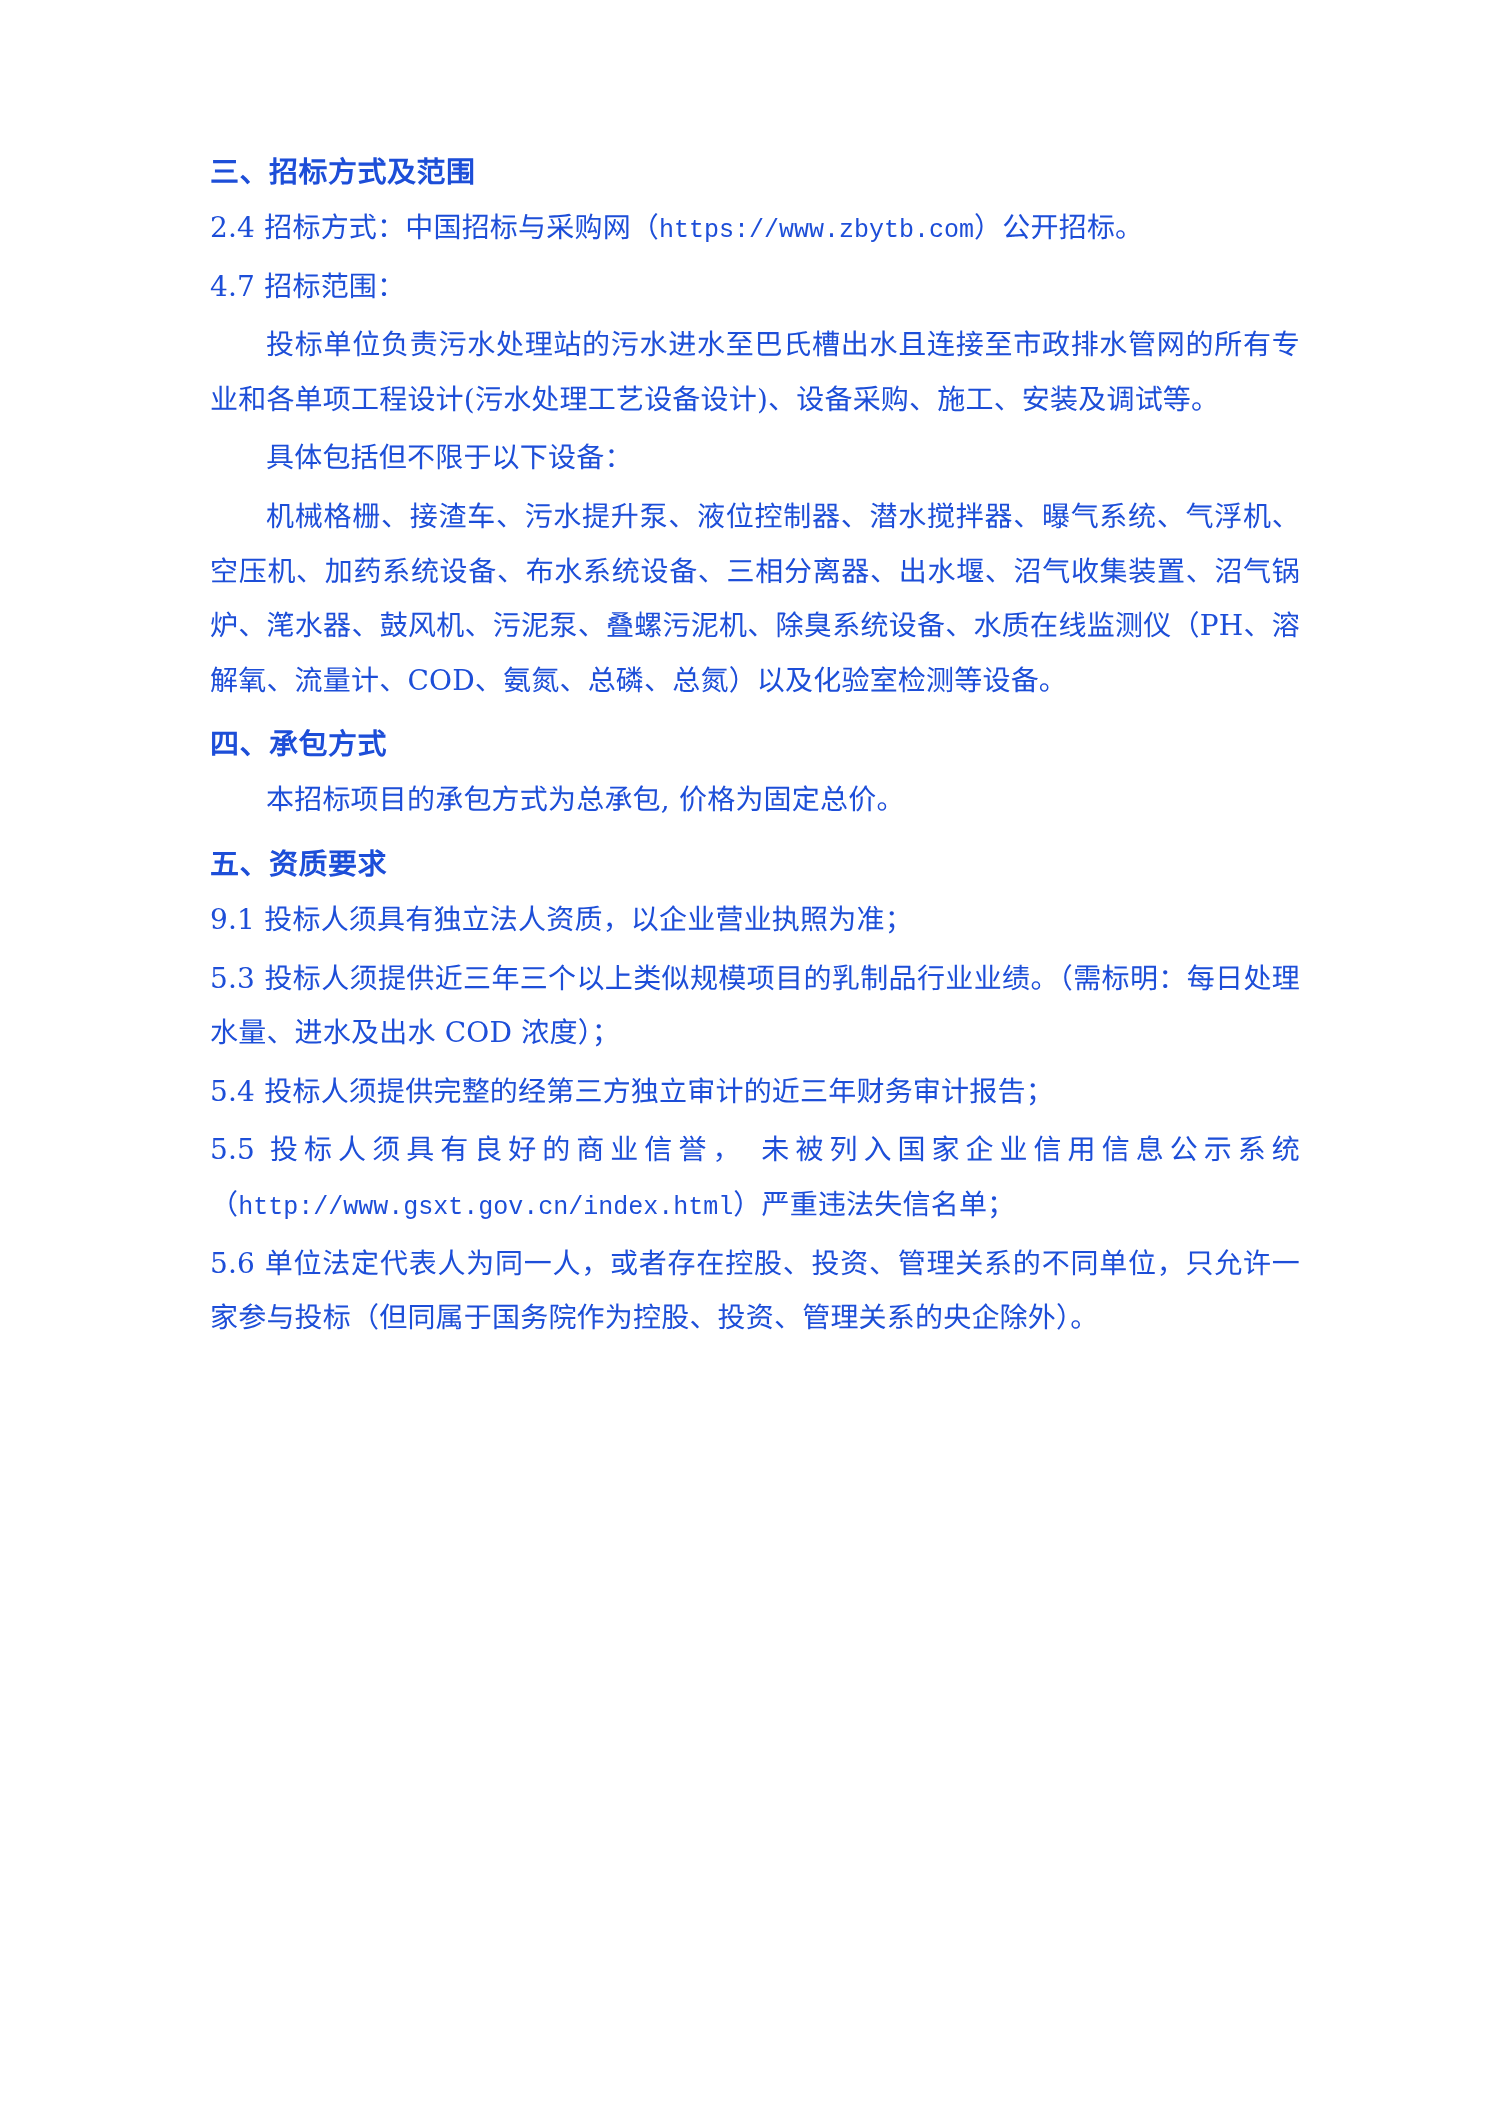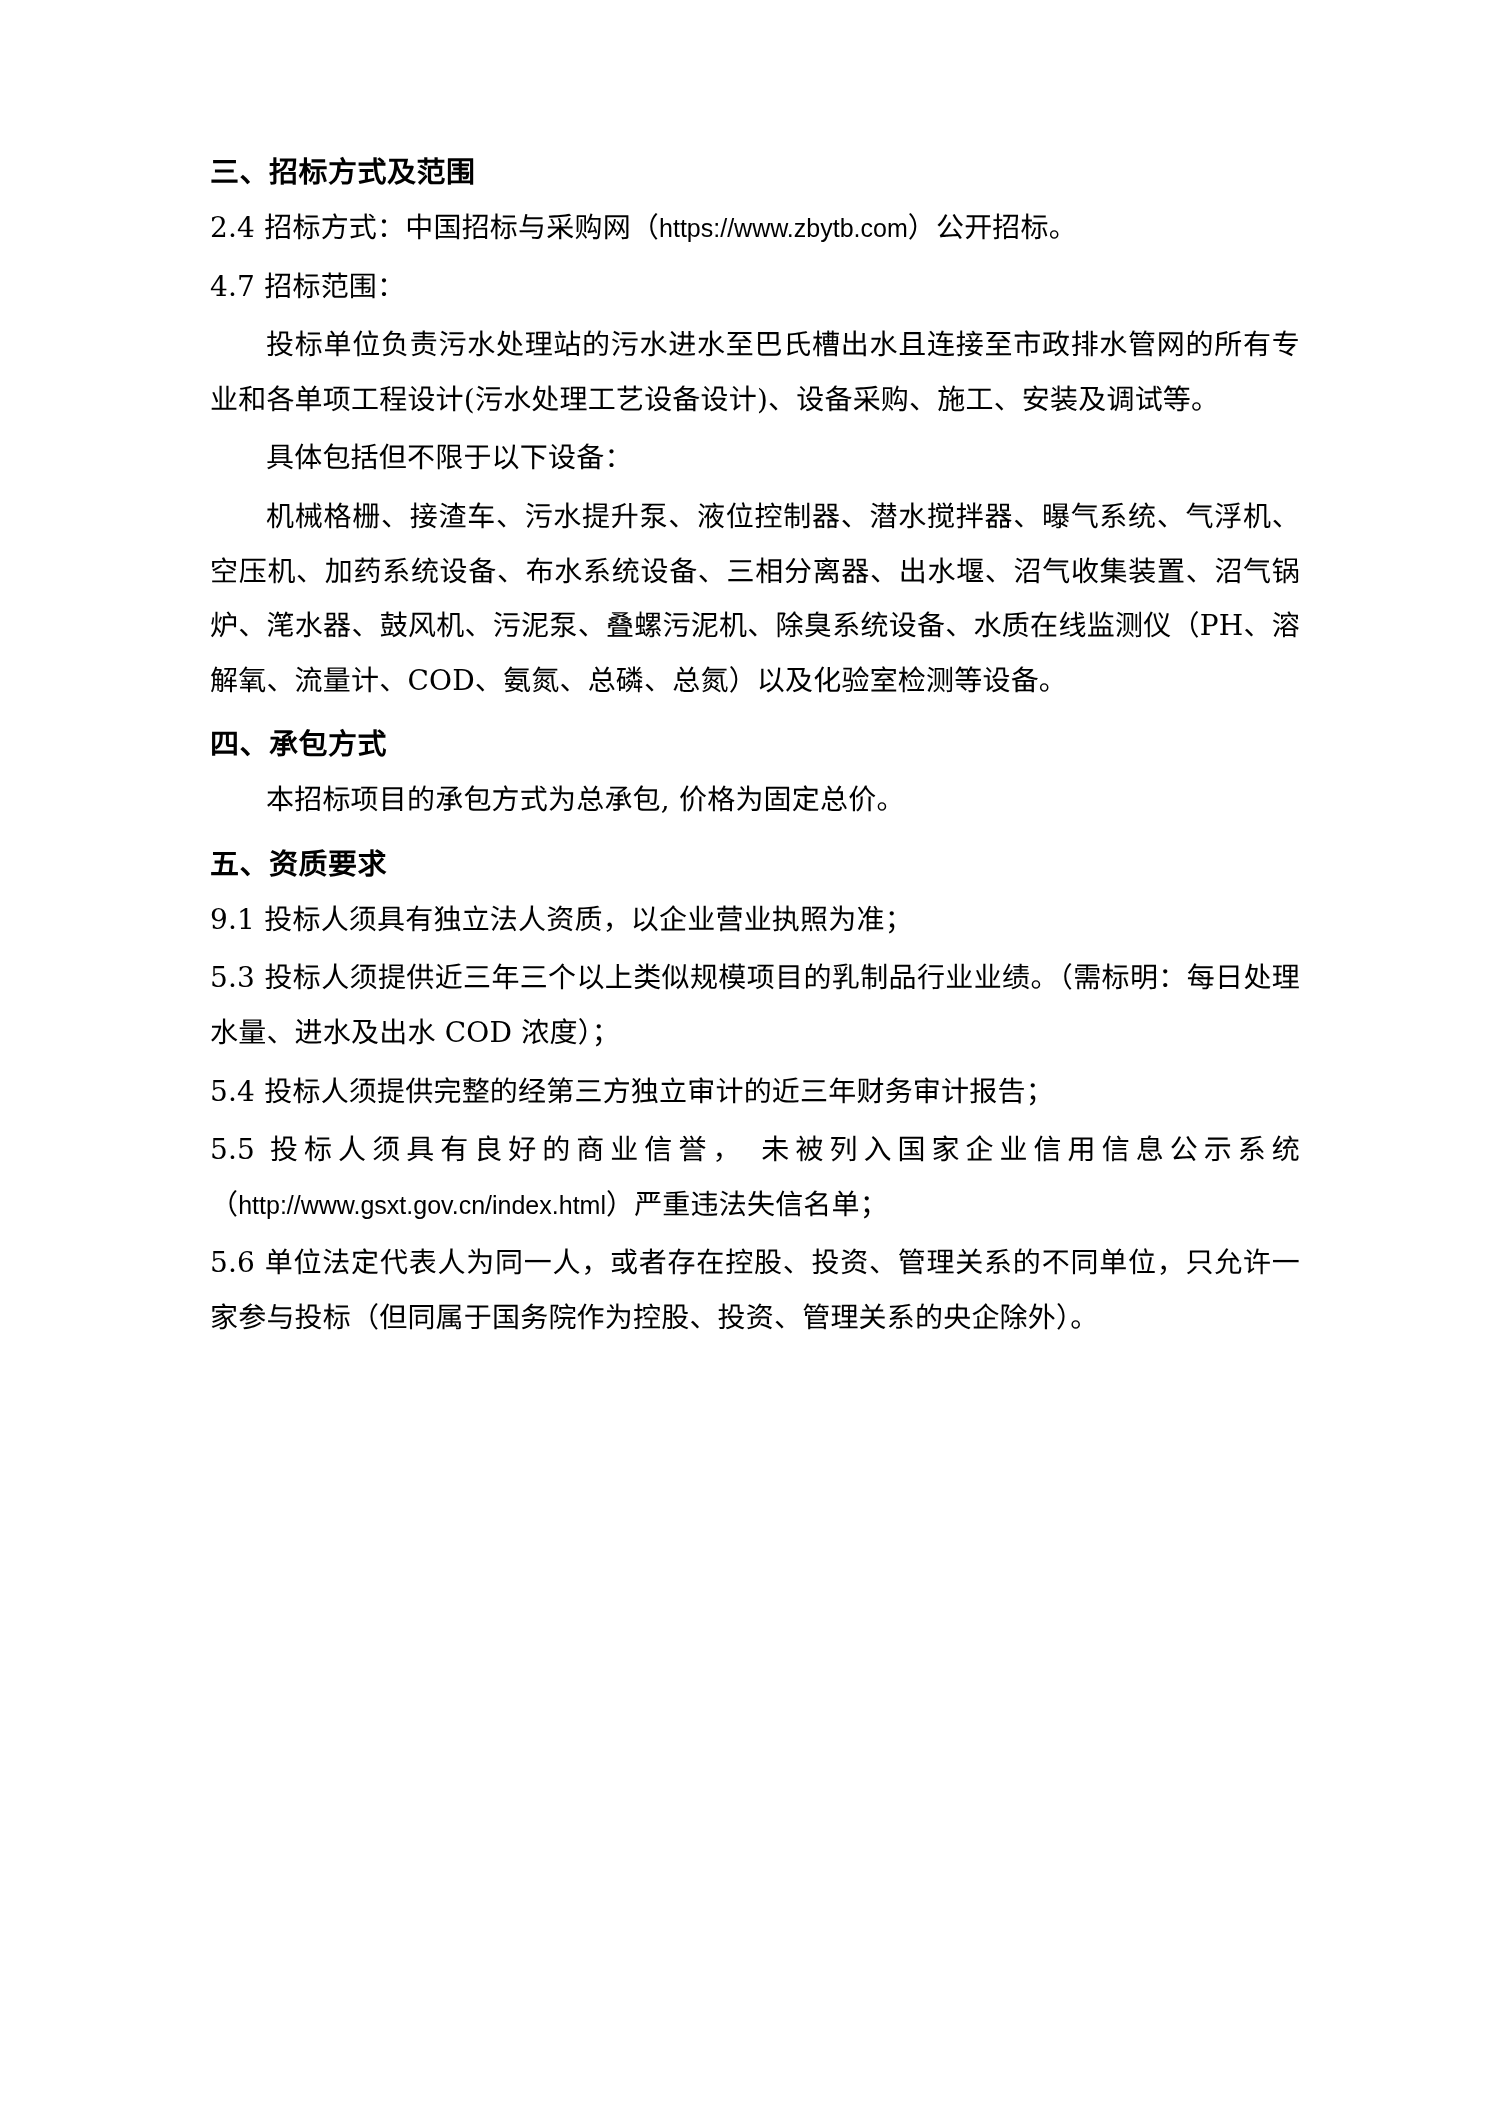--- a/index.html
+++ b/index.html
@@ -9,21 +9,21 @@
   }
   .page {
     width: 1500px;
     height: 2121px;
     margin: 0 auto;
     background: #ffffff;
     position: relative;
     box-sizing: border-box;
     padding: 150px 200px 120px 210px;
     font-family: "DejaVu Serif", "Liberation Serif", serif;
-    color: #000000;
+    color: #1d4ed8;
   }
   .doc-body {
     width: 1090px;
   }
   .heading {
     font-family: "DejaVu Sans", "Liberation Sans", sans-serif;
     font-weight: bold;
     font-size: 29px;
     line-height: 1.55;
     margin: 0 0 6px 0;
@@ -34,21 +34,21 @@
     line-height: 1.95;
     margin: 0 0 4px 0;
     text-align: justify;
     text-justify: inter-ideograph;
     letter-spacing: 0.2px;
   }
   p.indent {
     text-indent: 56px;
   }
   .mono {
-    font-family: Liberation Sans, sans-serif;
+    font-family: Liberation Mono, monospace;
     font-size: 25px;
     letter-spacing: 0;
   }
   .sec-gap {
     height: 10px;
   }
 </style>
 </head>
 <body>
 

